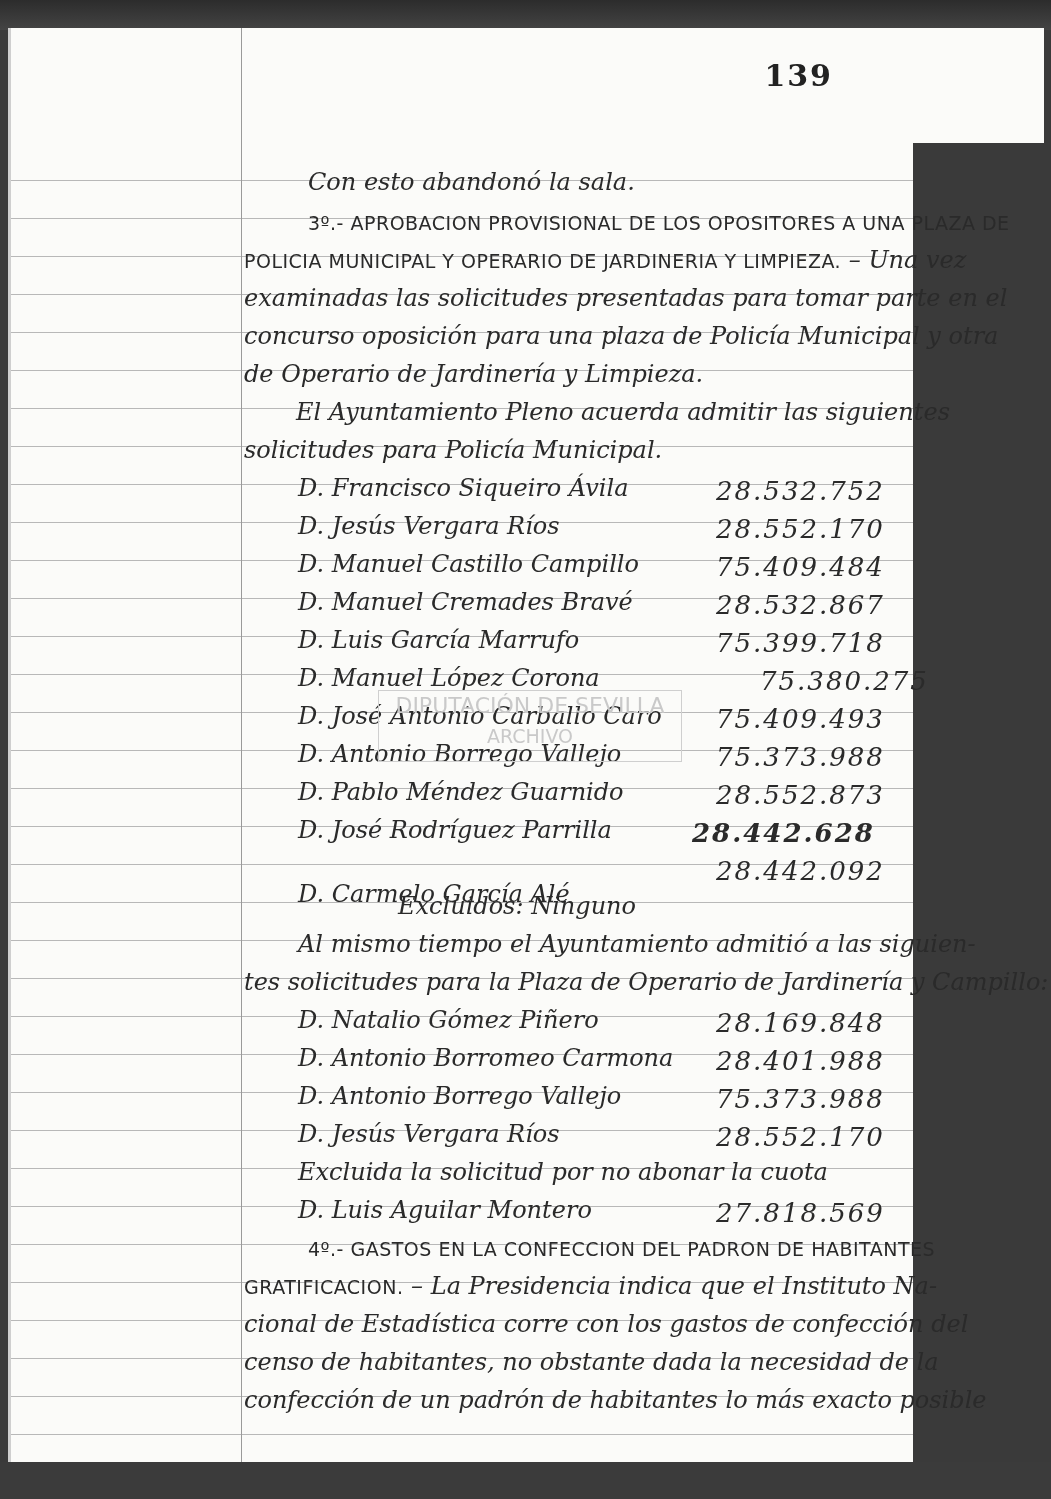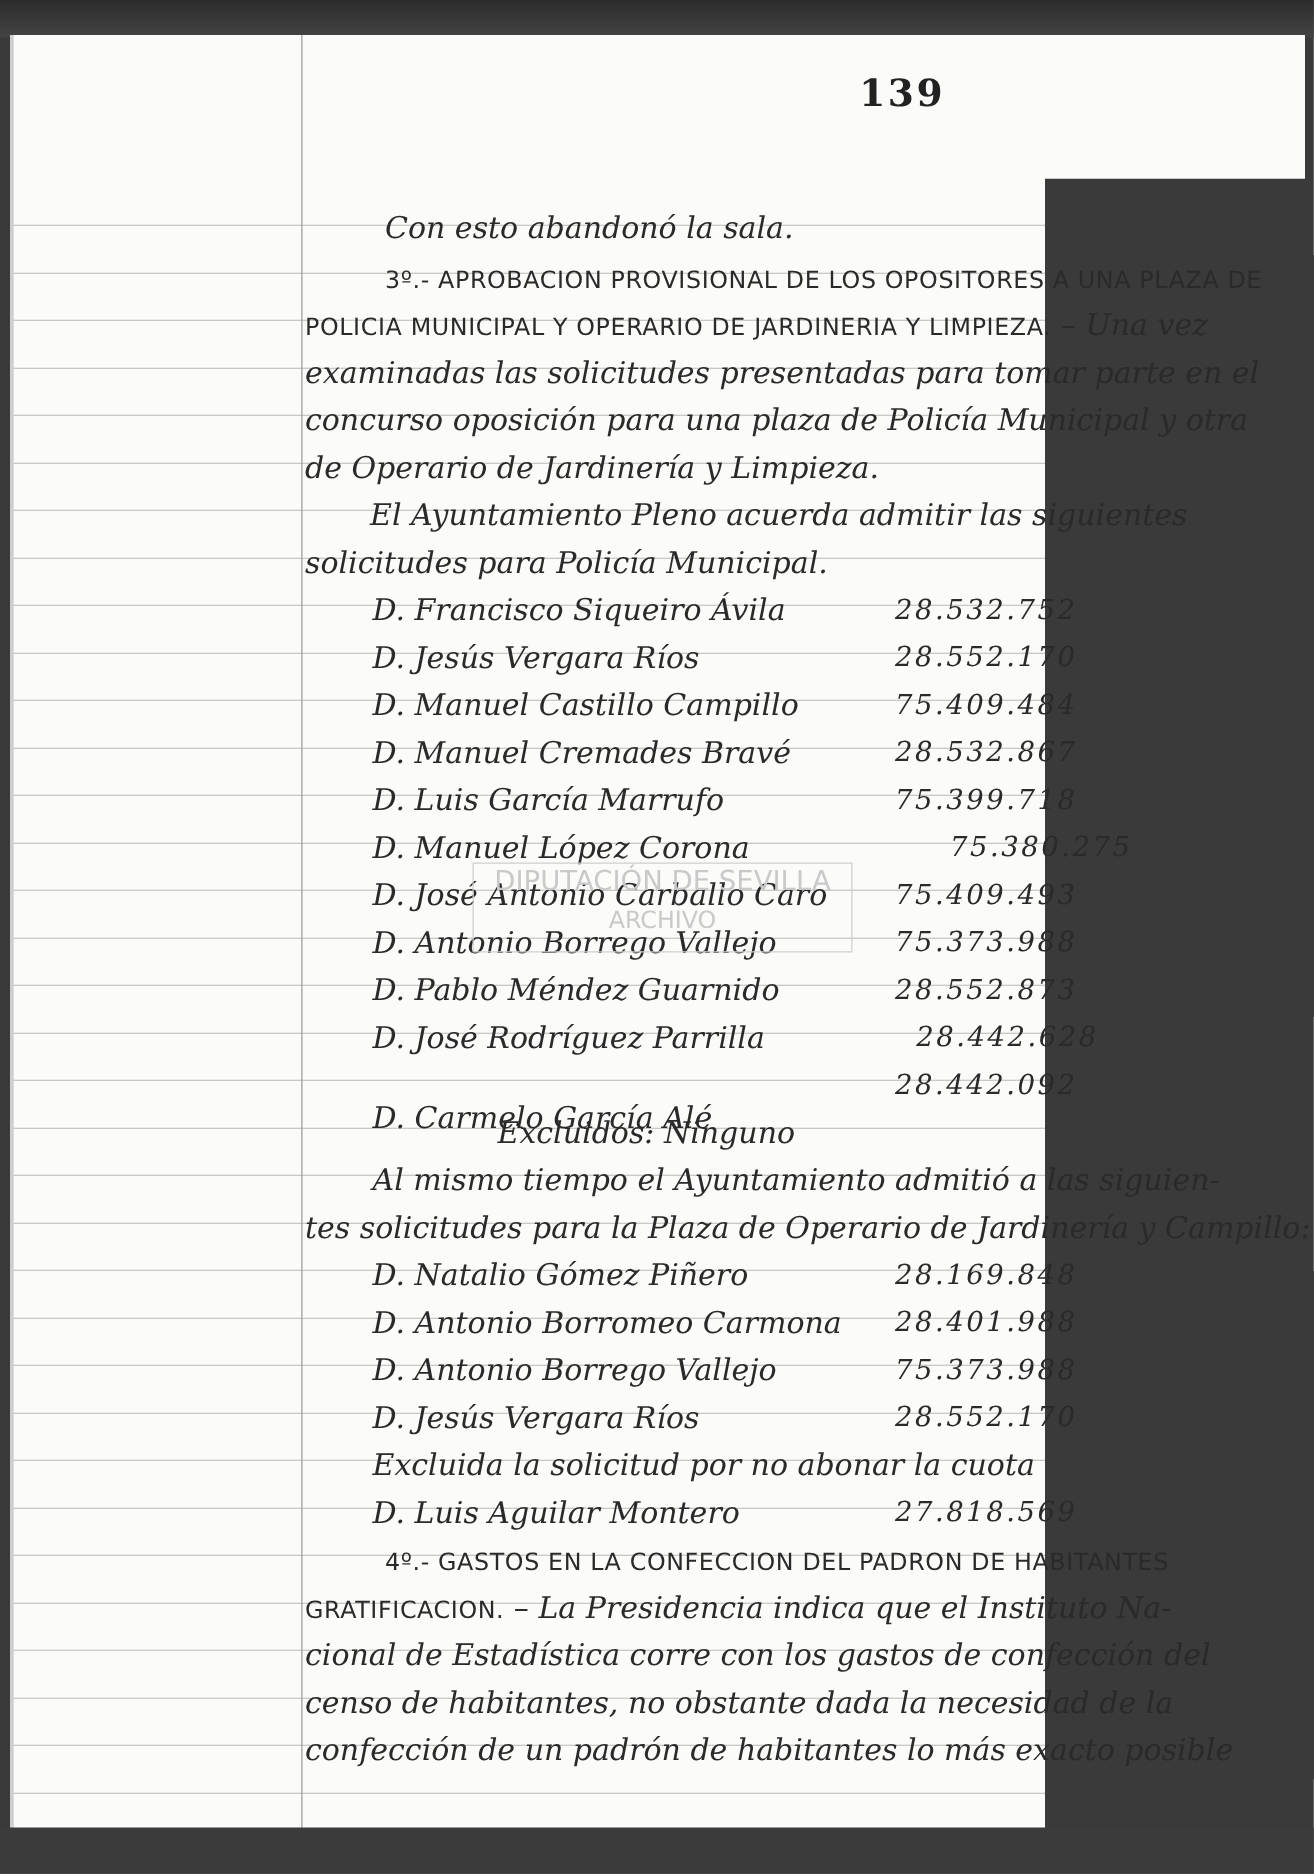--- a/index.html
+++ b/index.html
@@ -1,28 +1,28 @@
 <!DOCTYPE html>
 <html><head>
 <meta charset="utf-8">
 <style>
   html, body { margin:0; padding:0; }
   body { width:1051px; height:1499px; background:#3a3a3a; position:relative; overflow:hidden; font-family:"DejaVu Serif", serif; }
   .scan-top { position:absolute; left:0; top:0; width:1051px; height:30px; background:linear-gradient(#2c2c2c,#444); }
   .scan-bottom { position:absolute; left:0; top:1462px; width:1051px; height:37px; background:#3b3b3b; }
-  .page { position:absolute; left:8px; top:28px; width:828px; height:1436px; background:#fbfbf9;
+  .page { position:absolute; left:8px; top:28px; width:905px; height:1436px; background:#fbfbf9;
           background-image: repeating-linear-gradient(to bottom, transparent 0px, transparent 37px, #b8b8b8 37px, #b8b8b8 38px);
           background-position: 0 115px; }
   .page::before { content:""; position:absolute; left:0; top:0; width:1036px; height:115px; background:#fbfbf9; }
   .margin-line { position:absolute; left:233px; top:0; width:1px; height:1436px; background:#9a9a9a; }
   .binding-edge { position:absolute; left:0; top:0; width:3px; height:1436px; background:#cfcfcf; }
   .page-number { position:absolute; right:80px; top:30px; font-family:"DejaVu Serif", serif; font-weight:bold; font-size:30px; color:#222; letter-spacing:2px; }
   .hand { position:absolute; font-family:"DejaVu Serif", serif; font-style:italic; color:#2a2a2a; font-size:24px; white-space:nowrap; }
   .caps { font-style:normal; font-family:"DejaVu Sans", sans-serif; font-size:19px; letter-spacing:0.5px; color:#2a2a2a; }
-  .num { position:absolute; font-family:"DejaVu Serif", serif; font-style:italic; color:#2a2a2a; font-size:22px; white-space:nowrap; letter-spacing:2px; }
+  .num { position:absolute; font-family:"DejaVu Serif", serif; font-style:italic; color:#2a2a2a; font-size:26px; white-space:nowrap; letter-spacing:2px; }
   .watermark { position:absolute; left:370px; top:662px; width:302px; height:70px; border:1px solid #cfcfcf; color:#c9c9c9; font-family:"DejaVu Sans", sans-serif; text-align:center; line-height:30px; font-size:22px; }
   .watermark span { display:block; }
   .watermark .sub { font-size:19px; }
 </style>
 </head>
 <body>
 
 <div class="scan-top"></div>
 
 <div class="page">
@@ -59,21 +59,21 @@
     <div class="num" style="left:708px;top:600px;">75.399.718</div>
     <div class="hand" style="left:290px;top:636px;">D. Manuel López Corona</div>
     <div class="num" style="left:752px;top:638px;">75.380.275</div>
     <div class="hand" style="left:290px;top:674px;">D. José Antonio Carballo Caro</div>
     <div class="num" style="left:708px;top:676px;">75.409.493</div>
     <div class="hand" style="left:290px;top:712px;">D. Antonio Borrego Vallejo</div>
     <div class="num" style="left:708px;top:714px;">75.373.988</div>
     <div class="hand" style="left:290px;top:750px;">D. Pablo Méndez Guarnido</div>
     <div class="num" style="left:708px;top:752px;">28.552.873</div>
     <div class="hand" style="left:290px;top:788px;">D. José Rodríguez Parrilla</div>
-    <div class="num" style="left:725px;top:790px;">28.442.628</div>
+    <div class="num" style="left:684px;top:790px;font-weight:bold;">28.442.628</div>
     <div class="hand" style="left:290px;top:826px;margin-top:26px;">D. Carmelo García Alé</div>
     <div class="num" style="left:708px;top:828px;">28.442.092</div>
   </div>
 
   <div class="watermark">
     <span>DIPUTACIÓN DE SEVILLA</span>
     <span class="sub">ARCHIVO</span>
   </div>
 
   <div class="hand" style="left:390px;top:864px;">Excluidos: Ninguno</div>

